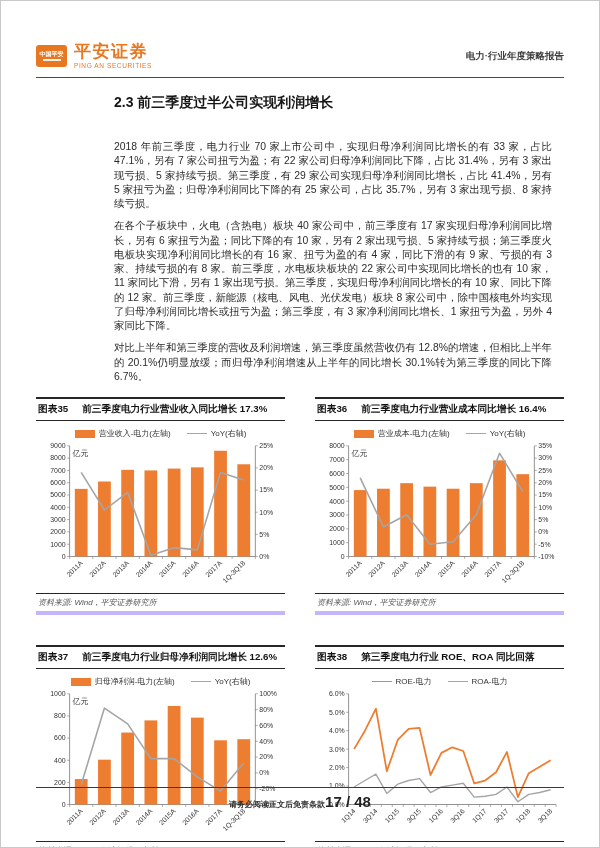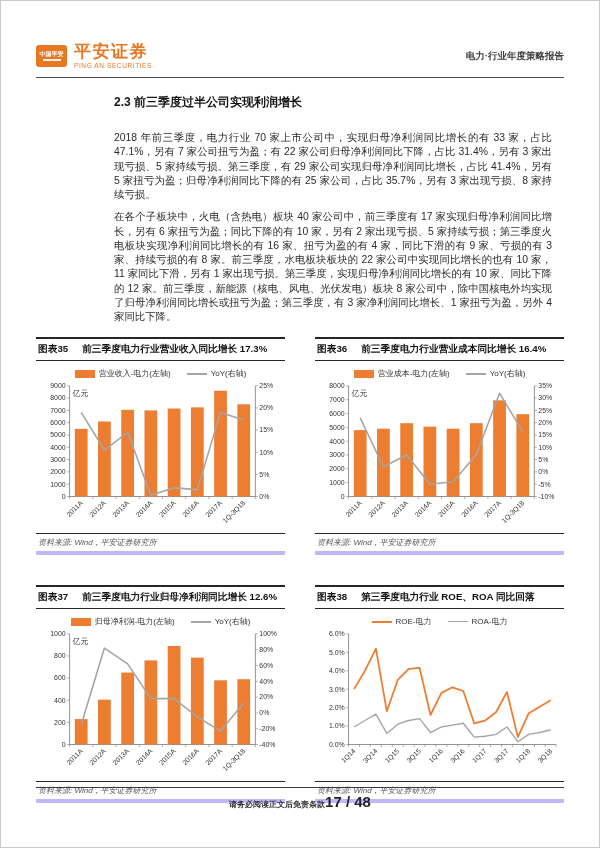--- a/index.html
+++ b/index.html
@@ -19,21 +19,21 @@
   }
   .logo-badge .cn { font-size:6px; font-weight:bold; letter-spacing:0; line-height:1.1; }
   .logo-badge .bar { width:18px; height:2px; background:#ffffff; margin-top:2px; opacity:.9; }
   .brand-text { margin-left:7px; }
   .brand-cn { color:#E87722; font-size:17px; font-weight:bold; letter-spacing:1.5px; line-height:1; }
   .brand-en { color:#E87722; font-size:6.5px; letter-spacing:.6px; margin-top:2px; }
   .report-type { margin-left:auto; font-size:9.5px; font-weight:bold; color:#3c3c3c; }
   .header-rule { margin-top:8px; border-bottom:1.5px solid #4a4a4a; }
   
   .main { padding:0 35px; }
-  .section-heading { margin:16px 0 20px 78px; font-size:12px; font-weight:bold; color:#161616; }
+  .section-heading { margin:16px 0 28px 78px; font-size:14px; font-weight:bold; color:#161616; }
   .para { margin:0 12px 8px 78px; font-size:10.4px; line-height:1.37; text-align:justify; color:#2b2b2b; }
   
   .fig-grid { display:grid; grid-template-columns:1fr 1fr; column-gap:12px; row-gap:9px; margin-top:13px;gap:30px; }
   figure.fig { margin:0; }
   .fig-title {
     border-top:2px solid #262626; border-bottom:1px solid #262626;
     font-size:9.7px; font-weight:bold; color:#121212;
     padding:4px 2px 4px 2px; display:flex; gap:14px; white-space:nowrap;
   }
   .legend { display:flex; justify-content:center; align-items:center; gap:16px; margin:7px 0 0 0; font-size:8px; color:#333; }
@@ -71,20 +71,21 @@
       </div>
       <div class="report-type">电力·行业年度策略报告</div>
     </div>
     <div class="header-rule"></div>
   </div>
 
   <div class="main">
     <h2 class="section-heading">2.3 前三季度过半公司实现利润增长</h2>
     <p class="para">2018 年前三季度，电力行业 70 家上市公司中，实现归母净利润同比增长的有 33 家，占比 47.1%，另有 7 家公司扭亏为盈；有 22 家公司归母净利润同比下降，占比 31.4%，另有 3 家出现亏损、5 家持续亏损。第三季度，有 29 家公司实现归母净利润同比增长，占比 41.4%，另有 5 家扭亏为盈；归母净利润同比下降的有 25 家公司，占比 35.7%，另有 3 家出现亏损、8 家持续亏损。</p>
     <p class="para">在各个子板块中，火电（含热电）板块 40 家公司中，前三季度有 17 家实现归母净利润同比增长，另有 6 家扭亏为盈；同比下降的有 10 家，另有 2 家出现亏损、5 家持续亏损；第三季度火电板块实现净利润同比增长的有 16 家、扭亏为盈的有 4 家，同比下滑的有 9 家、亏损的有 3 家、持续亏损的有 8 家。前三季度，水电板块板块的 22 家公司中实现同比增长的也有 10 家，11 家同比下滑，另有 1 家出现亏损。第三季度，实现归母净利润同比增长的有 10 家、同比下降的 12 家。前三季度，新能源（核电、风电、光伏发电）板块 8 家公司中，除中国核电外均实现了归母净利润同比增长或扭亏为盈；第三季度，有 3 家净利润同比增长、1 家扭亏为盈，另外 4 家同比下降。</p>
+    <p class="para">对比上半年和第三季度的营收及利润增速，第三季度虽然营收仍有 12.8%的增速，但相比上半年的 20.1%仍明显放缓；而归母净利润增速从上半年的同比增长 30.1%转为第三季度的同比下降 6.7%。</p>
 
     <div class="fig-grid">
 
       <figure class="fig">
         <div class="fig-title">
           <span>图表35</span>
           <span>前三季度电力行业营业收入同比增长 17.3%</span>
         </div>
         <div class="legend">
           <span class="lg-item">

